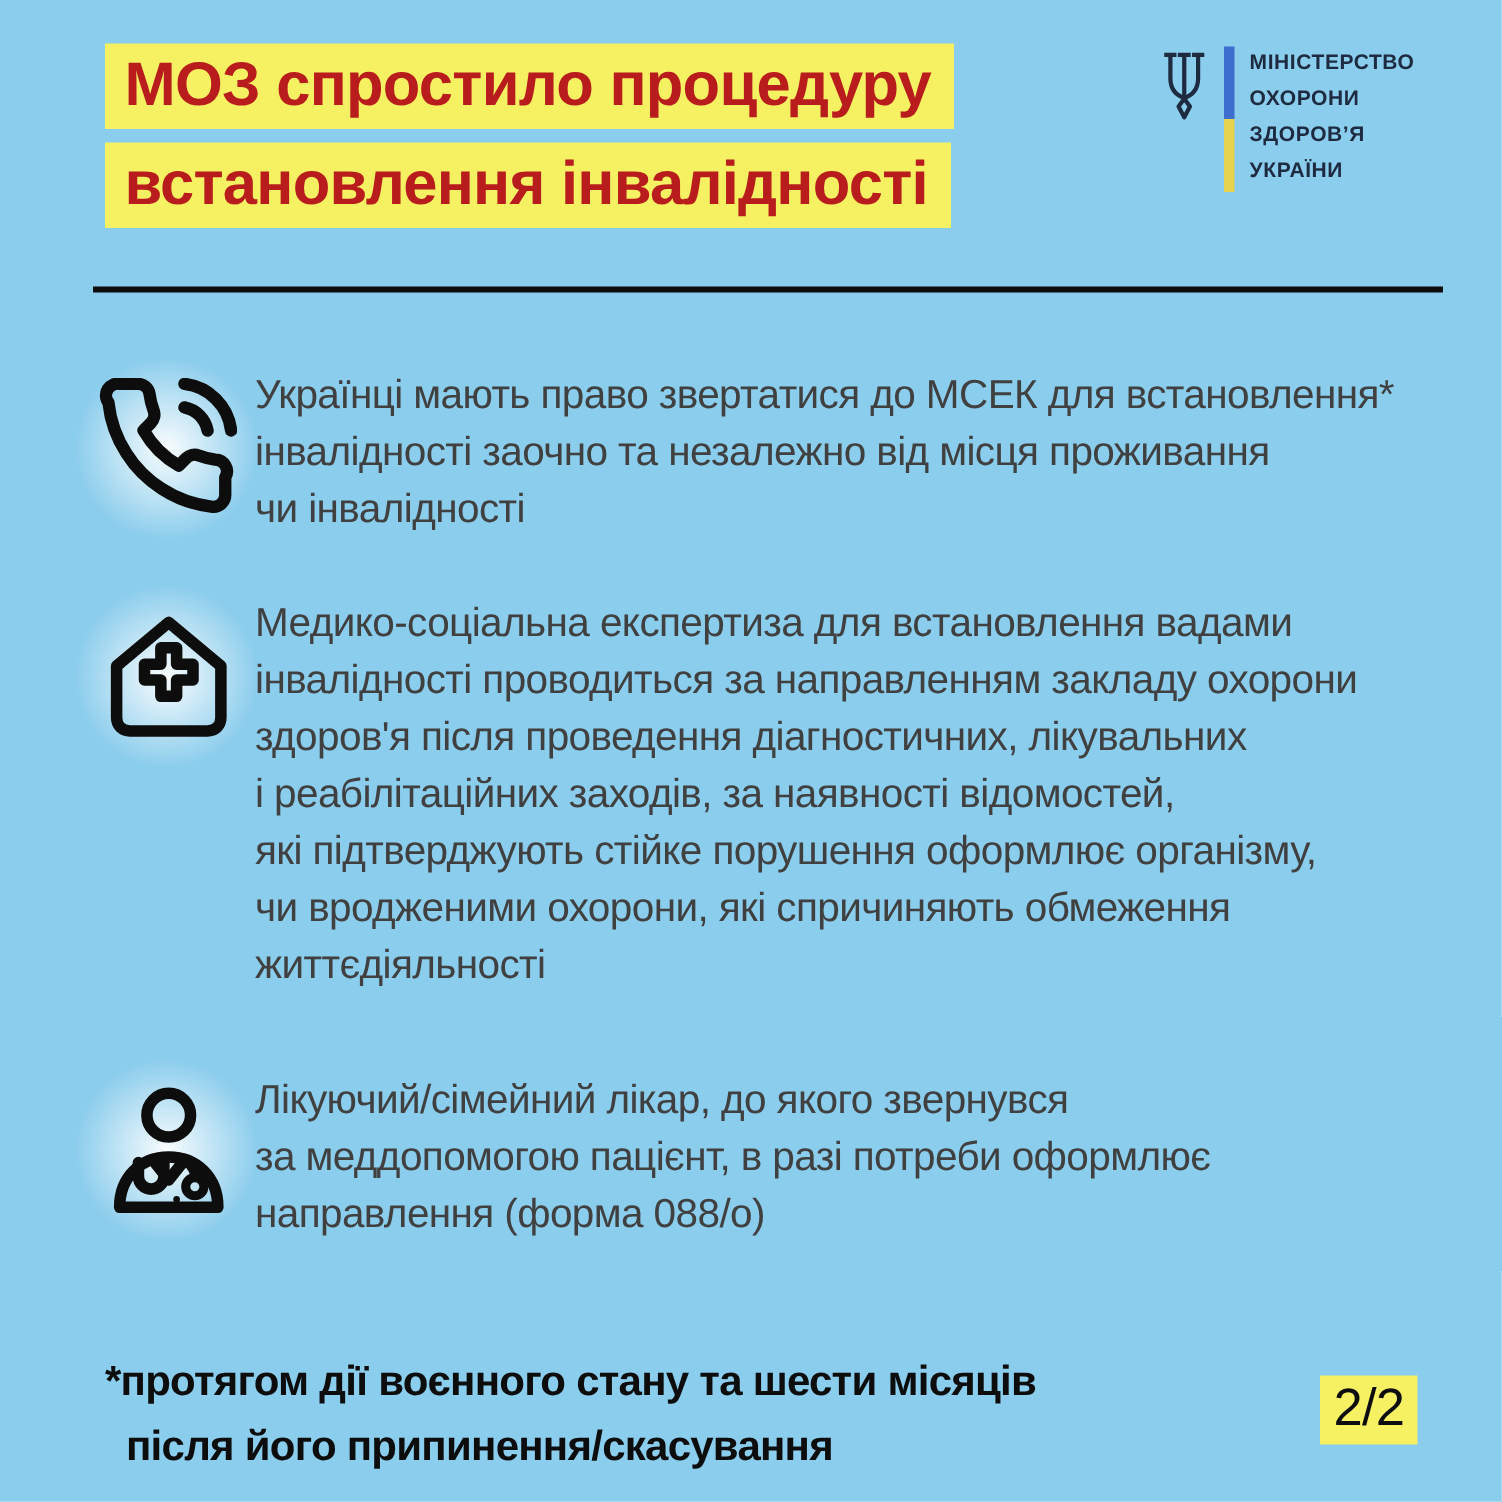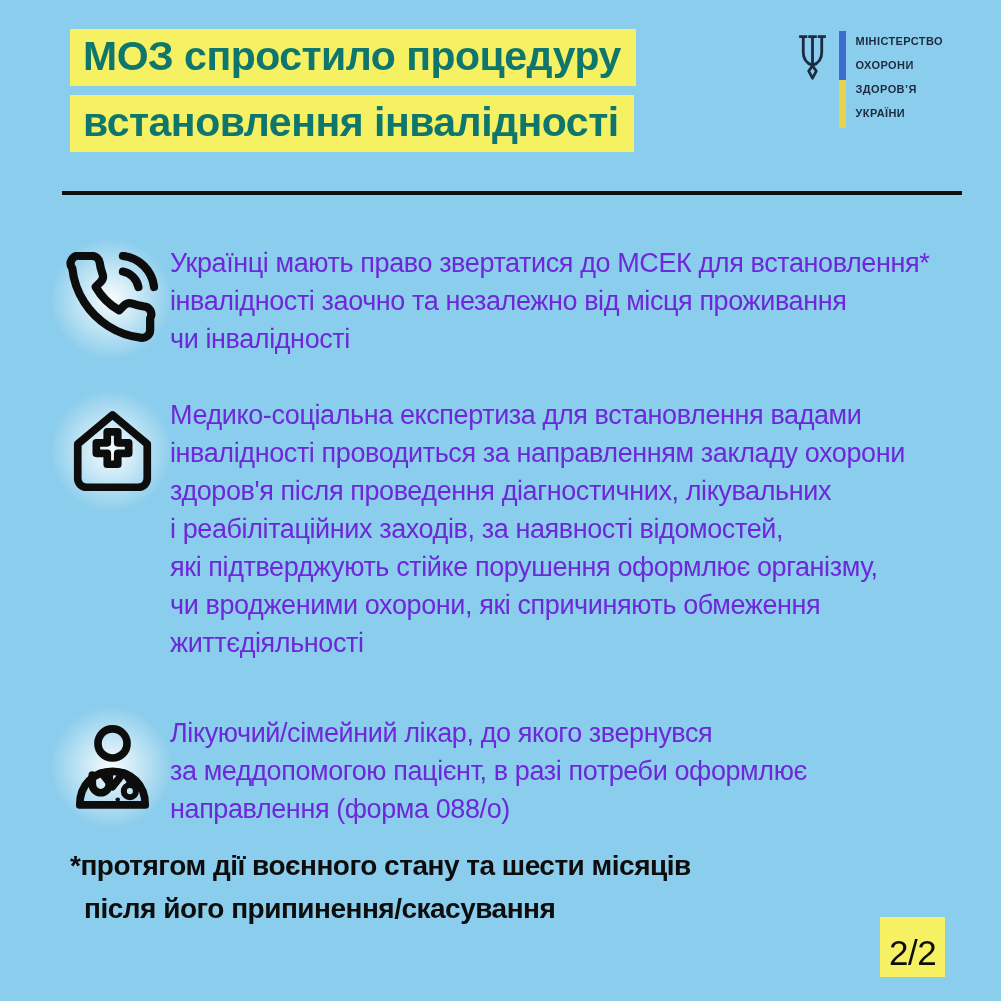--- a/index.html
+++ b/index.html
@@ -15,70 +15,70 @@
   .title-block{
     position:absolute;left:70px;top:29px;
     display:flex;flex-direction:column;align-items:flex-start;gap:9px;
   }
   .title-line{
     display:inline-block;
     background:#F5F163;
     padding:7px 15px 9px 13px;
     font-size:41px;font-weight:bold;
     letter-spacing:-0.5px;line-height:1.0;
-    color:#0f766e;
+    color:#b91c1c;
   }
   
   .logo{
     position:absolute;top:31px;right:58px;
     display:flex;flex-direction:row;align-items:flex-start;gap:10px;
   }
   .logo .trident{width:33px;height:50px;margin-top:2px;}
   .flag-bar{
     width:7px;height:97px;
     background:linear-gradient(to bottom,#3C6ED0 0 50%,#E7D44C 50% 100%);
   }
   .logo-name{
-    font-size:11px;font-weight:bold;letter-spacing:0.4px;
+    font-size:14px;font-weight:bold;letter-spacing:0.4px;
     line-height:24px;color:#1D2A40;margin-top:-2px;
   }
   
   .divider{
     position:absolute;left:62px;top:191px;width:900px;height:4px;
     background:#0D0D0D;
   }
   
   .item{position:absolute;left:64px;}
   .item-icon{position:absolute;left:0;width:100px;}
   .glow{
     position:absolute;width:170px;height:170px;left:-38px;top:-38px;
     background:radial-gradient(closest-side, rgba(255,255,255,0.95), rgba(255,255,255,0) 72%);
     pointer-events:none;
   }
   .item-icon svg{position:relative;display:block;}
   .item-text{
     position:absolute;left:106px;top:0;
     font-size:27px;letter-spacing:-0.4px;line-height:38px;
-    white-space:nowrap;color:#6d28d9;
+    white-space:nowrap;color:#404040;
   }
   #item-1{top:244px;} #item-1 .item-icon{top:8px;}
   #item-2{top:396px;} #item-2 .item-icon{top:8px;}
   #item-3{top:714px;} #item-3 .item-icon{top:6px;}
   
   .footnote{
-    position:absolute;left:70px;top:844px;
+    position:absolute;left:70px;top:899px;
     font-size:28px;font-weight:bold;letter-spacing:-0.5px;line-height:43px;
   }
   .footnote .line-2{padding-left:14px;}
   
   .page-indicator{
     position:absolute;left:880px;top:917px;
     background:#F5F163;
     font-size:35px;letter-spacing:-0.5px;
-    padding:16px 9px 4px 9px;
+    padding:2px 9px 4px 9px;
   }
 </style>
 </head>
 <body>
 
 <div id="canvas">
 
   <div class="title-block">
     <span class="title-line">МОЗ спростило процедуру</span>
     <span class="title-line">встановлення інвалідності</span>

